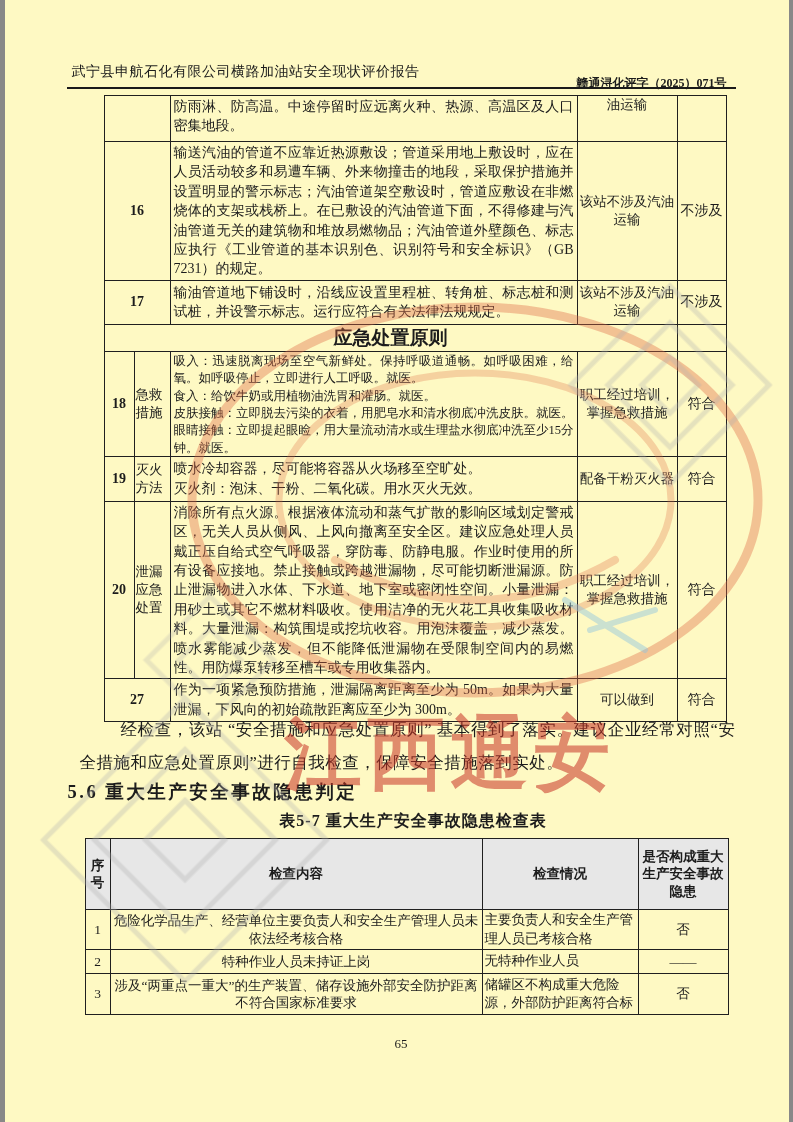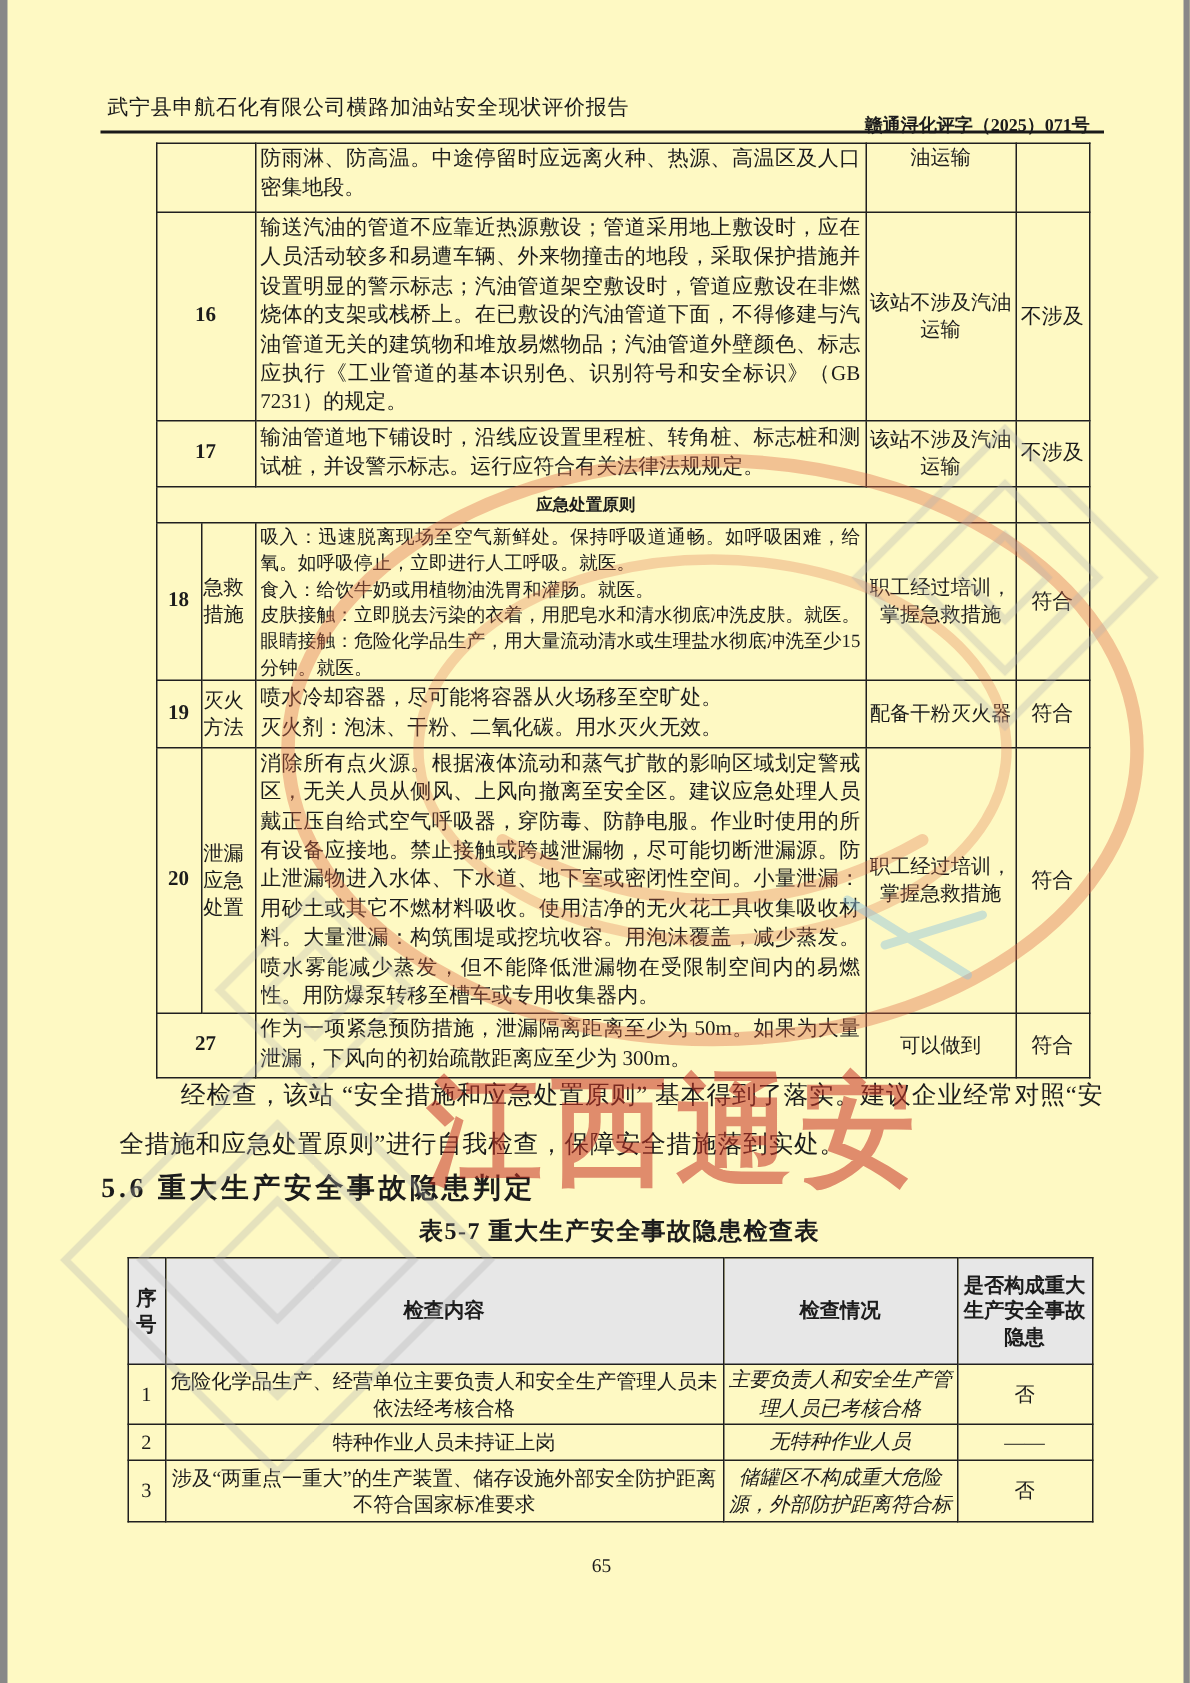--- a/index.html
+++ b/index.html
@@ -18,38 +18,38 @@
   table { border-collapse:collapse; table-layout:fixed; }
   td { border:1.5px solid #202020; vertical-align:middle; overflow:hidden; }
 
   .t1 { position:absolute; left:99px; top:95px; width:622px; font-size:14px; }
   .t1 .num  { text-align:center; font-weight:bold; font-size:14px; }
   .t1 .sub  { text-align:left; padding:0 1px; line-height:18px; font-size:13.5px; }
   .t1 .cnt  { text-align:justify; padding:1px 3px; line-height:19.4px; }
   .t1 .cnt.small { font-size:12.5px; line-height:17.4px; }
   .t1 .sit  { text-align:center; font-size:13.5px; line-height:18px; padding:0 1px; }
   .t1 .res  { text-align:center; font-size:14px; }
-  .t1 .sect { text-align:center; font-weight:bold; font-size:11px; }
+  .t1 .sect { text-align:center; font-weight:bold; font-size:19px; }
   .vtop { vertical-align:top; }
   .clamp104 { height:102px; overflow:hidden; }
   .clamp175 { height:174px; overflow:hidden; }
 
   .para {
     position:absolute; left:75px; top:713px; width:656px;
     font-size:16.5px; line-height:33px; text-indent:41px;
     text-align:justify; letter-spacing:0.5px;
   }
   .h56 { position:absolute; left:63px; top:779px; font-size:18.5px; font-weight:bold; letter-spacing:2.5px; }
   .cap { position:absolute; left:12px; top:811px; width:793px; text-align:center; font-size:16px; font-weight:bold; letter-spacing:1px; }
 
   .t2 { position:absolute; left:80px; top:838px; width:643px; font-size:13.5px; }
   .t2 .hd  { background:#e7e7e7; text-align:center; font-weight:bold; line-height:17.5px; padding:2px 2px; }
   .t2 .num { text-align:center; }
   .t2 .cnt { text-align:center; line-height:17.5px; padding:1px 2px; }
-  .t2 .sit { text-align:center; line-height:18.5px; padding:1px 2px;font-style:italic; }
+  .t2 .sit { text-align:left; line-height:18.5px; padding:1px 2px; }
   .t2 .res { text-align:center; }
 
   .pagenum { position:absolute; left:0; top:1036px; width:793px; text-align:center; font-size:13px; }
 
   
   .wm-svg { position:absolute; left:0; top:0; width:793px; height:1122px; pointer-events:none; z-index:5; }
   .stamp-text {
     position:absolute; left:280px; top:703px; z-index:6; pointer-events:none;
     font-size:77px; font-weight:bold; letter-spacing:6px;
     color:#c63326; opacity:0.55; transform:scaleY(1.04);
@@ -97,21 +97,21 @@
       <td class="res"></td>
     </tr>
     <tr>
       <td class="num" style="height:104px">18</td>
       <td class="sub">急救措施</td>
       <td class="cnt small">
         <div class="clamp104">
           <div>吸入：迅速脱离现场至空气新鲜处。保持呼吸道通畅。如呼吸困难，给氧。如呼吸停止，立即进行人工呼吸。就医。</div>
           <div>食入：给饮牛奶或用植物油洗胃和灌肠。就医。</div>
           <div>皮肤接触：立即脱去污染的衣着，用肥皂水和清水彻底冲洗皮肤。就医。</div>
-          <div>眼睛接触：危险化学品生产，用大量流动清水或生理盐水彻底冲洗至少15分钟。就医。</div>
+          <div>眼睛接触：立即提起眼睑，用大量流动清水或生理盐水彻底冲洗至少15分钟。就医。</div>
         </div>
       </td>
       <td class="sit">职工经过培训，掌握急救措施</td>
       <td class="res">符合</td>
     </tr>
     <tr>
       <td class="num" style="height:45px">19</td>
       <td class="sub">灭火方法</td>
       <td class="cnt">
         <div>喷水冷却容器，尽可能将容器从火场移至空旷处。</div>

